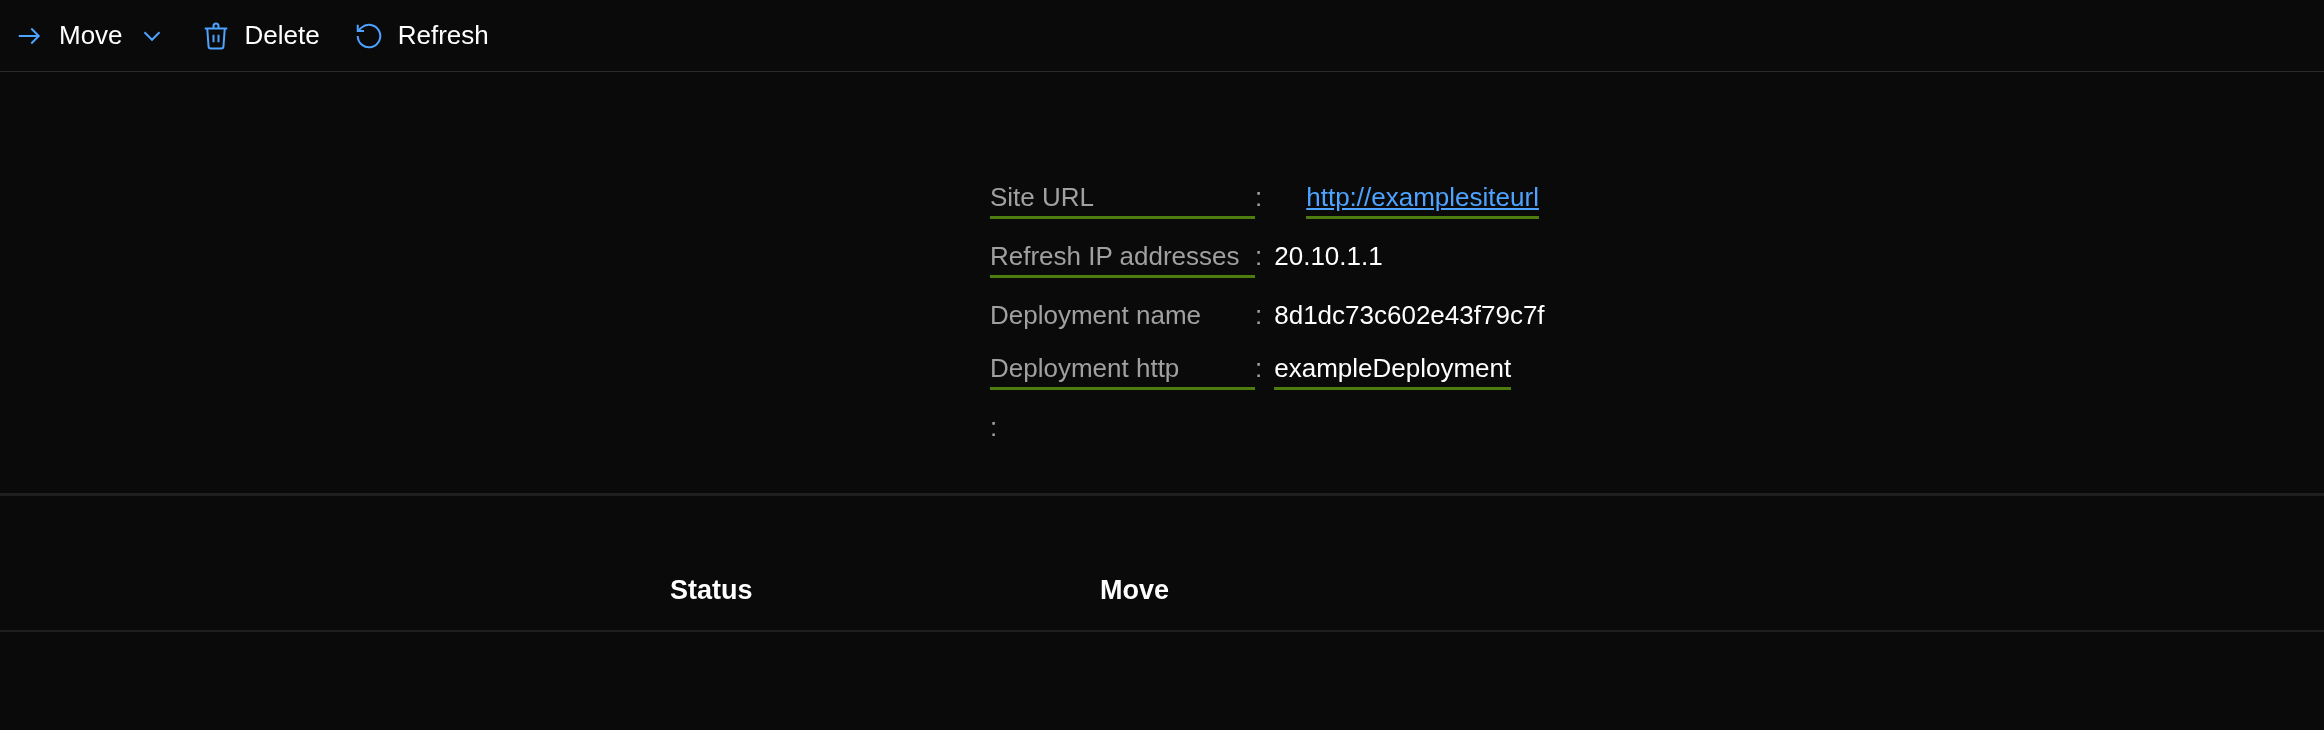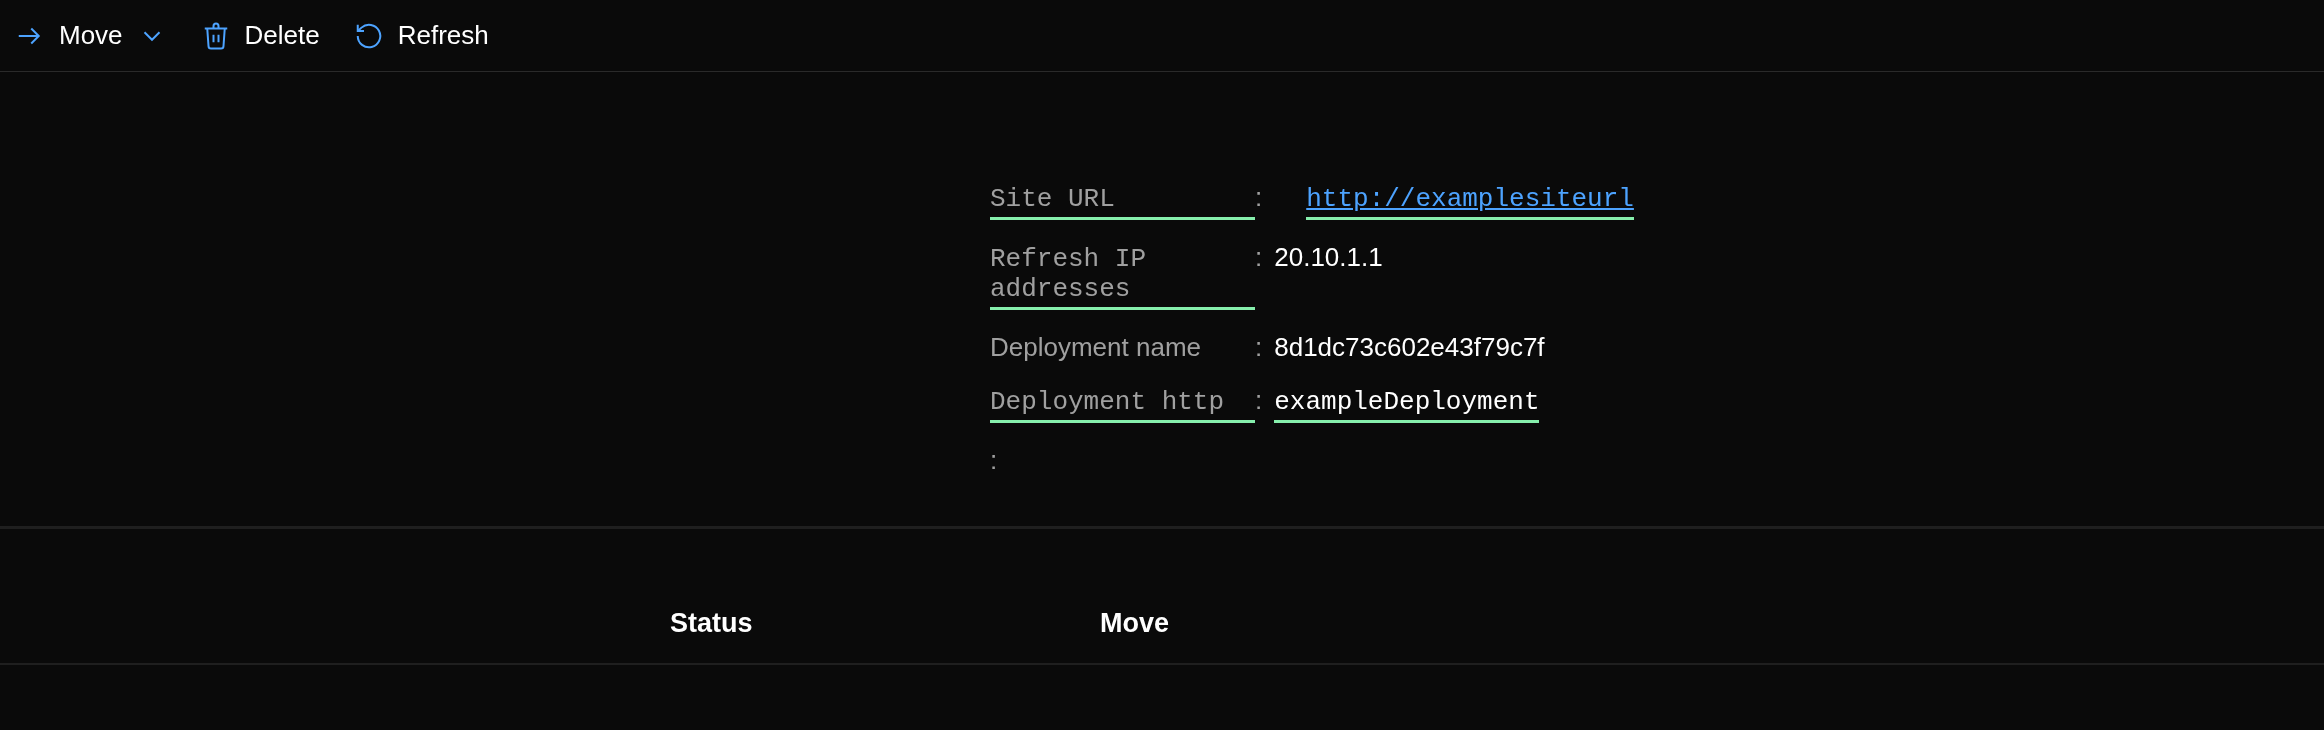--- a/index.html
+++ b/index.html
@@ -61,24 +61,23 @@
     .prop-value {
       color: #ffffff;
     }
     .prop-value.link {
       color: #4da3ff;
       text-decoration: underline;
       cursor: pointer;
       margin-left: 32px;
     }
     .underline-red {
-      border-bottom: 3px solid #86efac;
+      border-bottom: 3px solid #4d7c0f;
       padding-bottom: 3px;
       display: inline-block;
-      font-family: Liberation Mono, monospace;
     }
     .table-header-wrap {
       border-top: 2px solid #1f1f1f;
       border-bottom: 2px solid #1f1f1f;
       margin-top: 50px;
     }
     .table-header {
       display: flex;
       padding: 24px 0;
       font-size: 27px;

